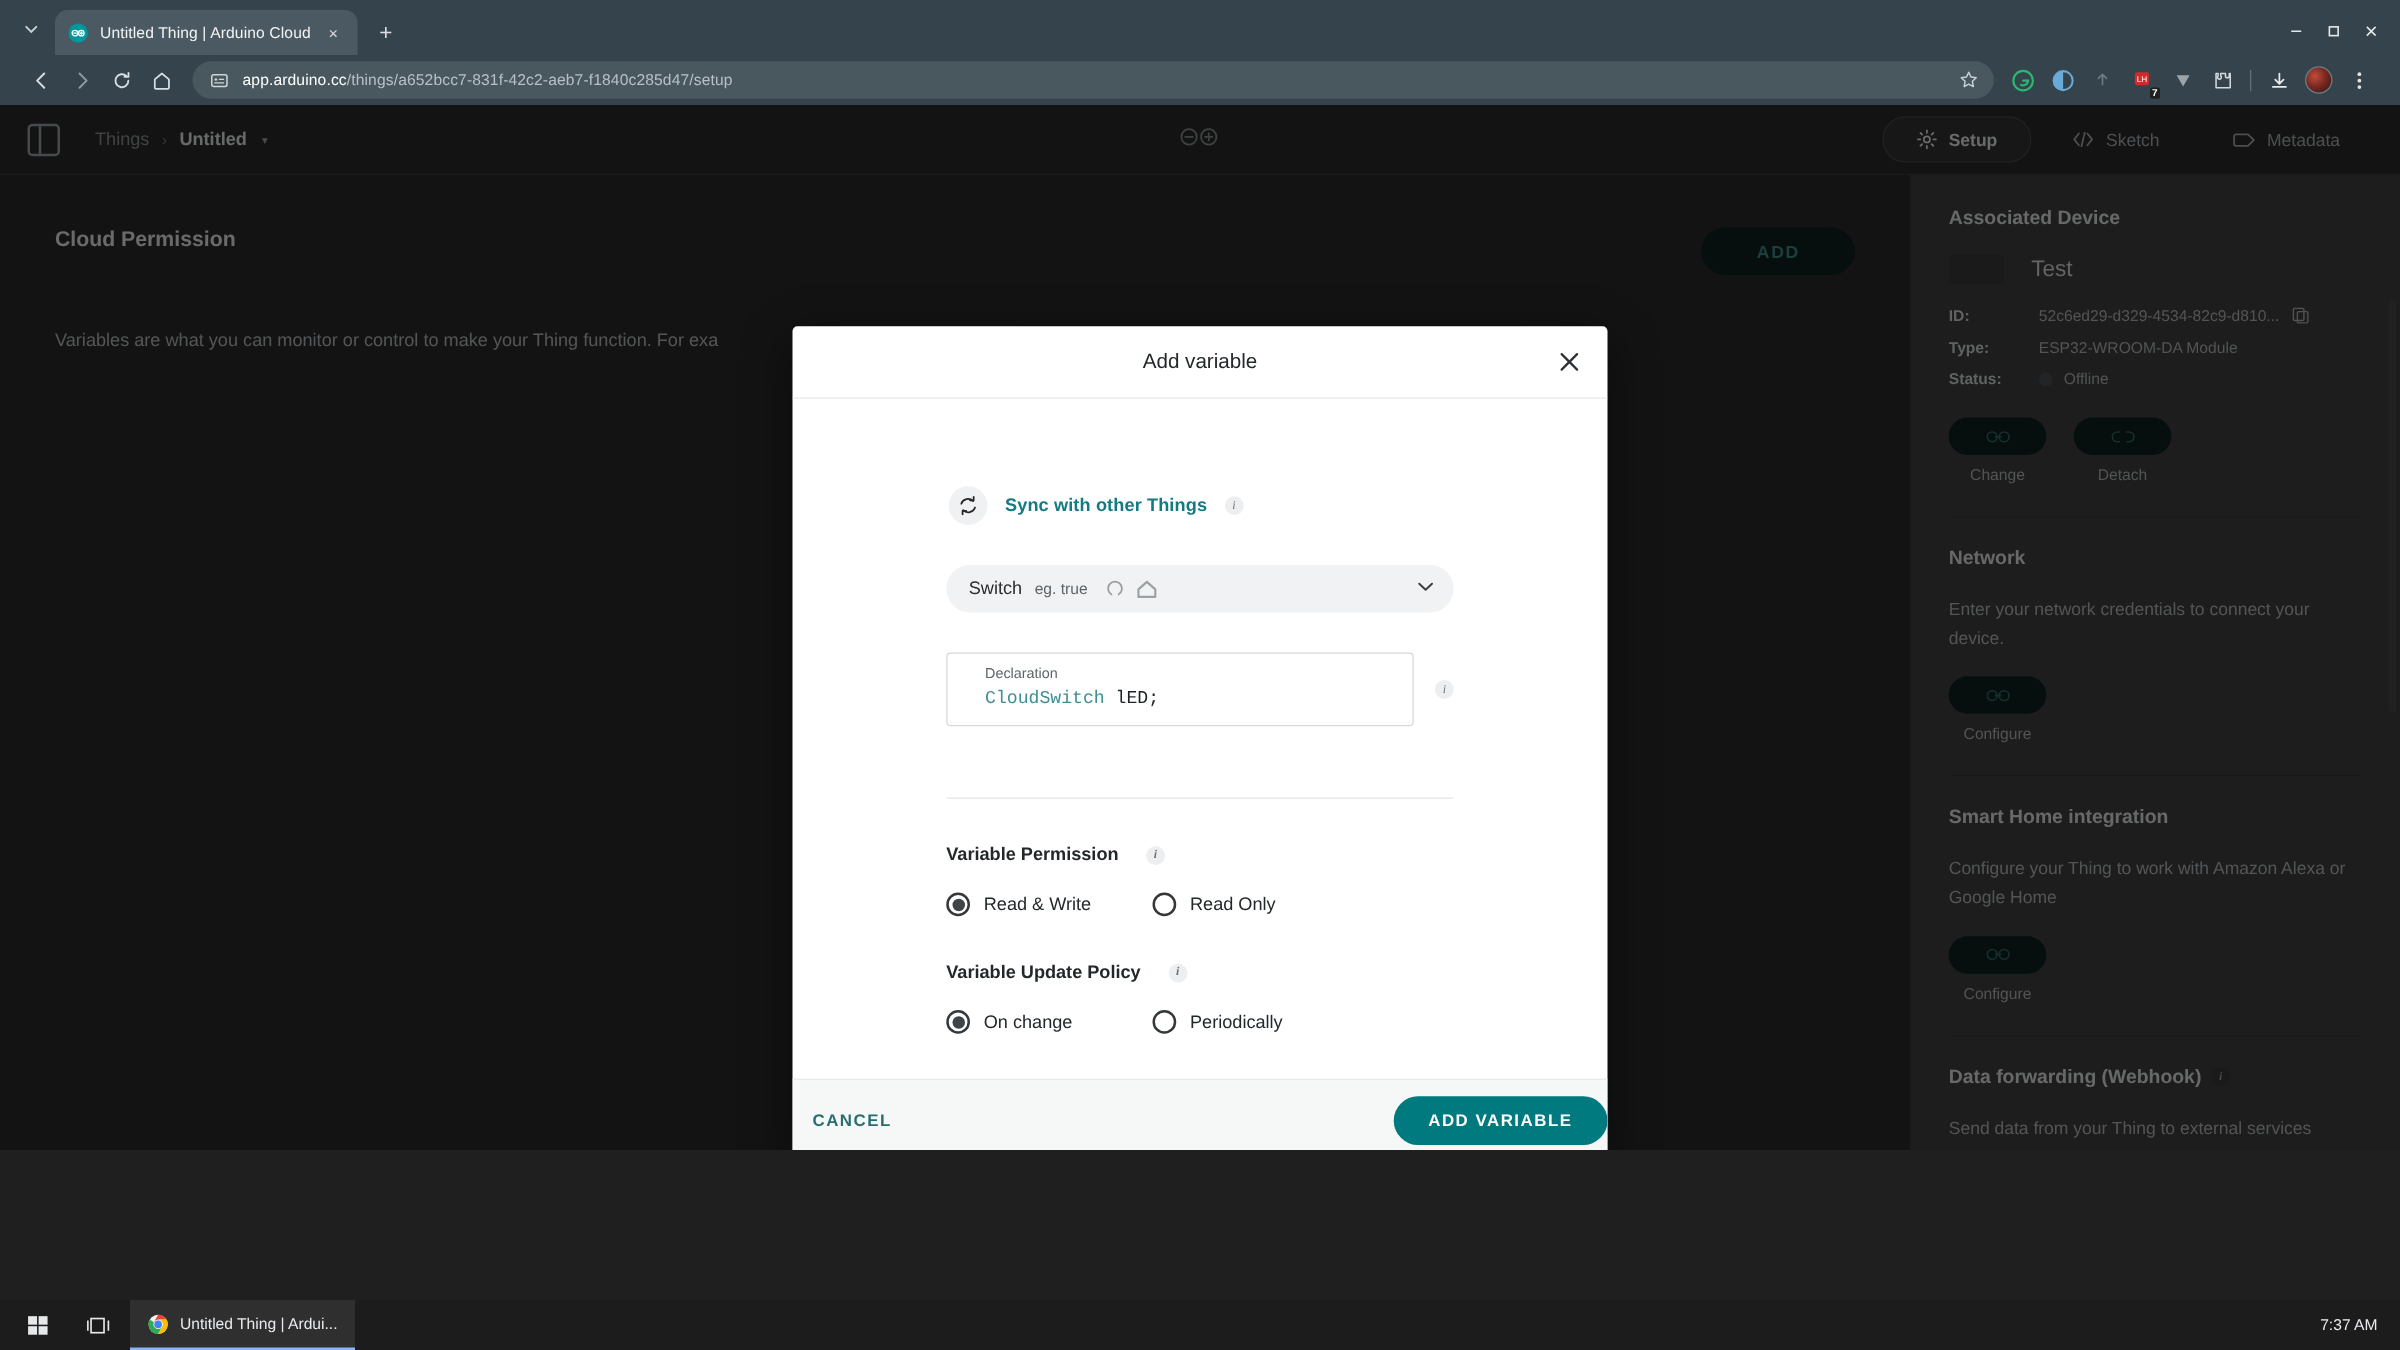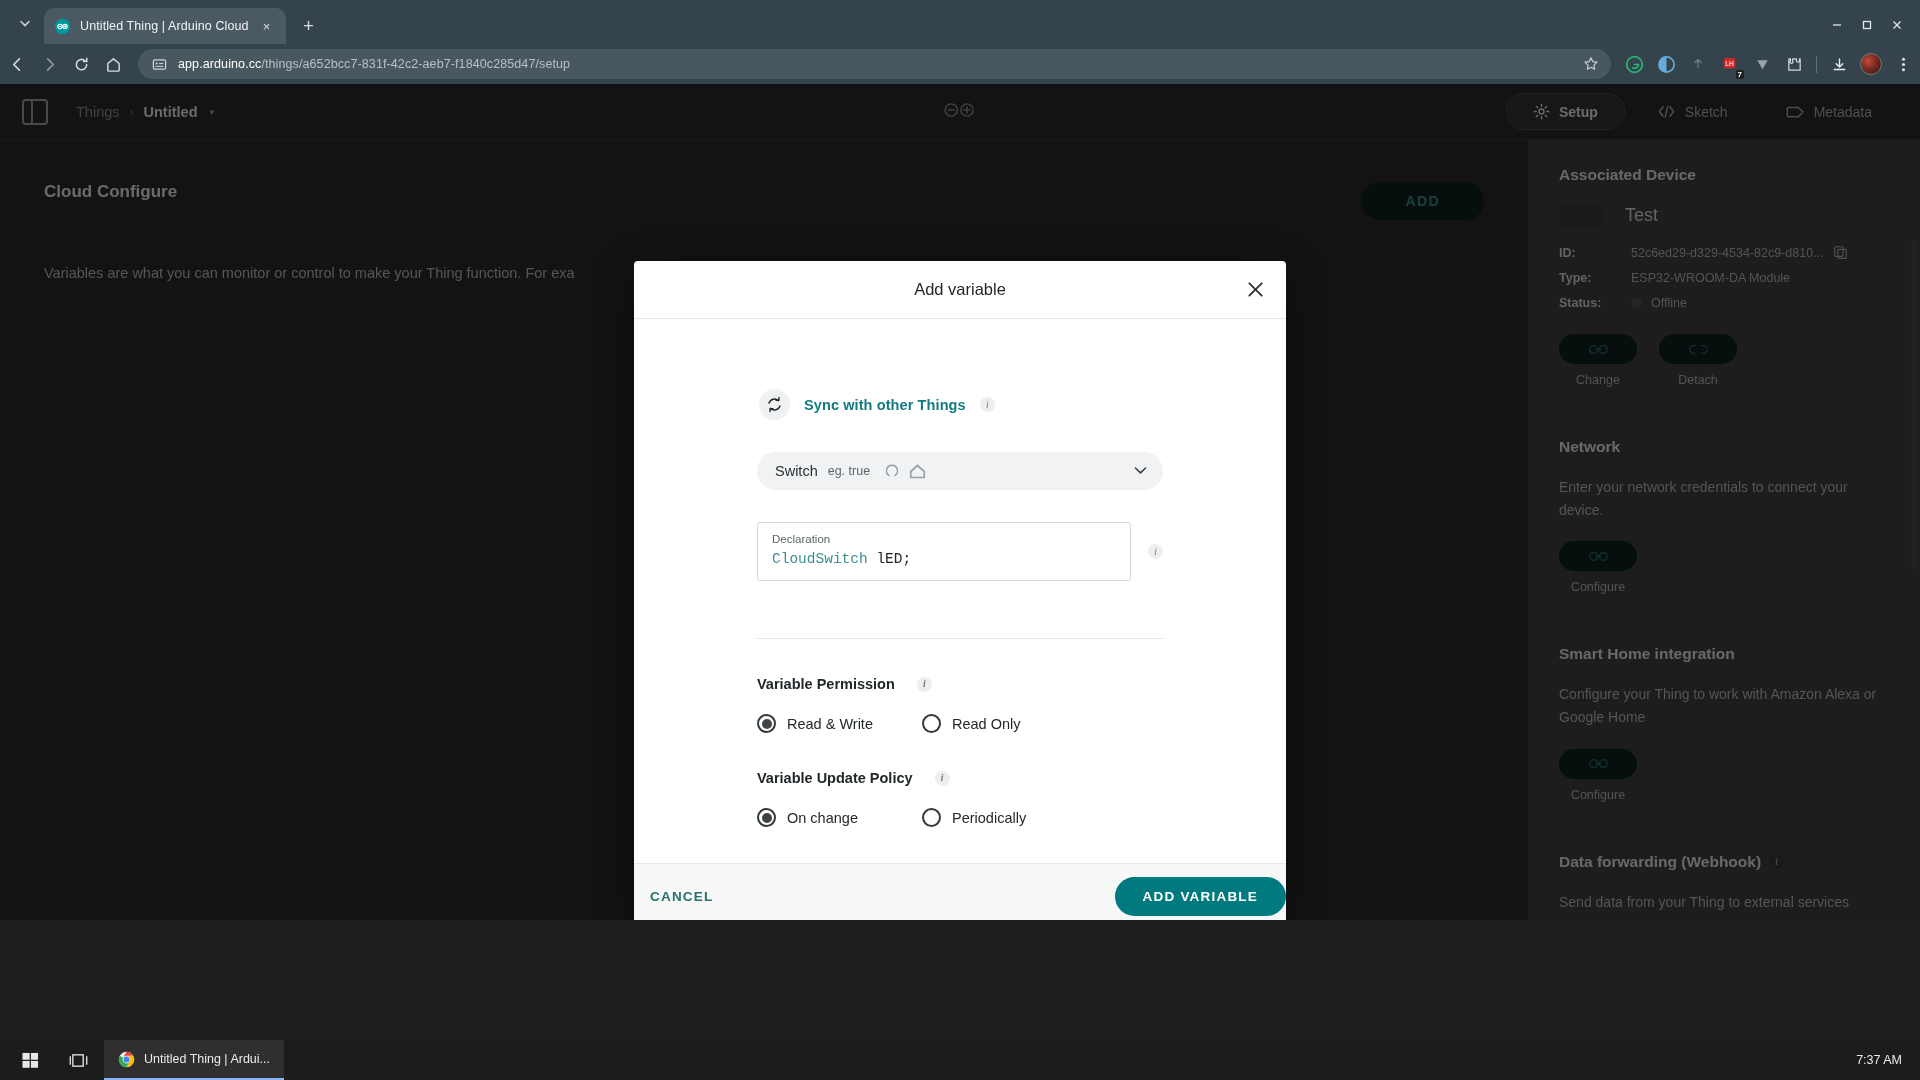--- a/index.html
+++ b/index.html
@@ -66,21 +66,21 @@
     margin: 0 0 3px 8px;
     display: flex; align-items: center; justify-content: center;
     color: #dadce0; font-size: 18px; font-weight: 300;
     border-radius: 50%;
   }
 
   .toolbar {
     height: 40px;
     display: flex;
     align-items: center;
-    padding: 0 2px;
+    padding: 0 18px;
     gap: 2px;
     background: #35444c;
   }
   .tb-icon {
     width: 30px; height: 30px;
     display: flex; align-items: center; justify-content: center;
     color: #d6dde1;
     border-radius: 50%;
     flex: 0 0 auto;
   }
@@ -344,21 +344,21 @@
   .ts-name { font-size: 14.5px; color: #2a2e30; }
   .ts-eg { font-size: 12.5px; color: #5e6569; }
   .ts-icons { display: flex; align-items: center; gap: 9px; margin-left: 4px; color: #9aa1a5; }
   .ts-caret { margin-left: auto; color: #3a3f42; font-size: 10px; }
 
   .decl-row { display: flex; align-items: center; gap: 17px; margin-top: 32px; }
   .decl-field {
     flex: 1;
     border: 1px solid #d5d9db;
     border-radius: 3px;
-    padding: 10px 14px 13px 14px;
+    padding: 10px 14px 13px 30px;
   }
   .decl-label { font-size: 11.5px; color: #5d6568; margin-bottom: 6px; }
   .decl-code { font-family: "Liberation Mono", monospace; font-size: 14.5px; color: #1d2224; }
   .decl-code .type { color: #3c8f92; }
 
   .hr { height: 1px; background: #e3e5e6; margin-top: 57px; }
 
   .group { margin-top: 37px; }
   .group-title {
     font-size: 14.5px; font-weight: 700; color: #22272a;
@@ -634,21 +634,21 @@
         </span>
         <span>Metadata</span>
       </div>
     </div>
   </div>
 
   <div class="main-row">
 
     <div class="content">
       <div class="content-head">
-        <div class="section-title">Cloud Configure</div>
+        <div class="section-title">Cloud Permission</div>
         <button class="add-btn">ADD</button>
       </div>
       <div class="section-desc">Variables are what you can monitor or control to make your Thing function. For exa</div>
     </div>
 
     <div class="sidebar">
 
       <div class="sb-block">
         <div class="sb-title">Associated Device</div>
         <div class="device-row">

